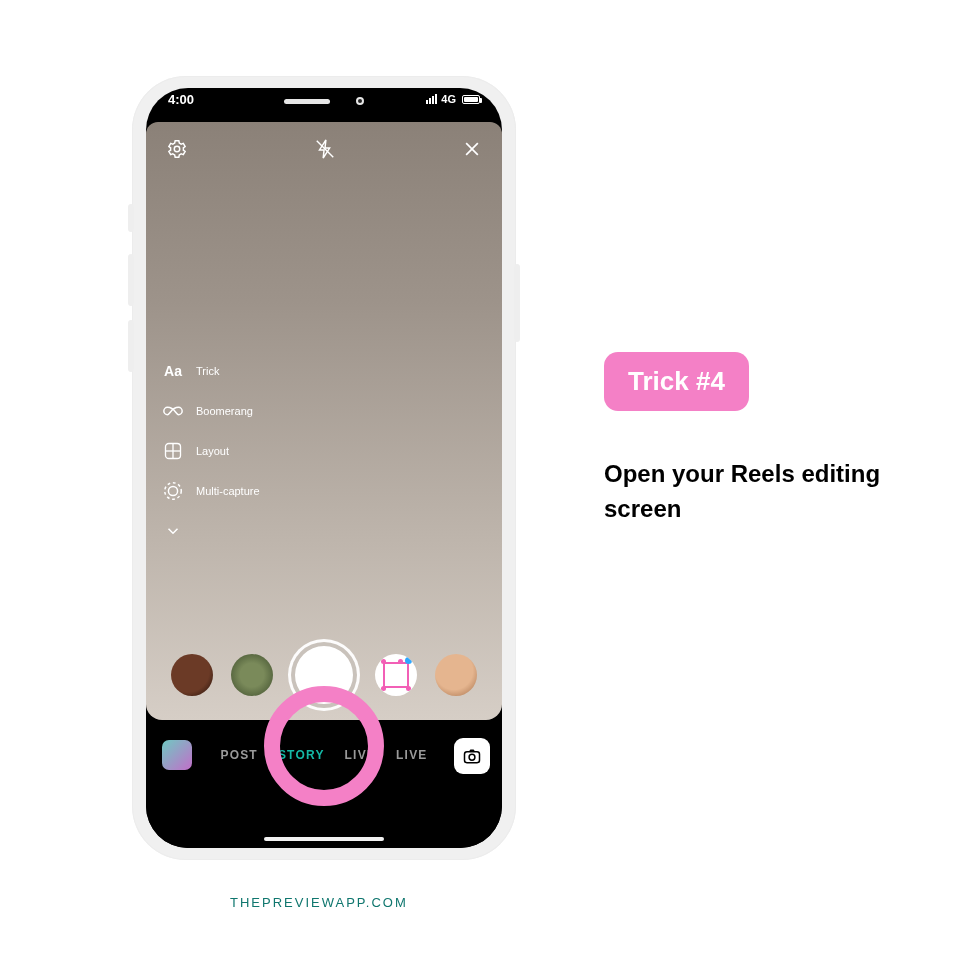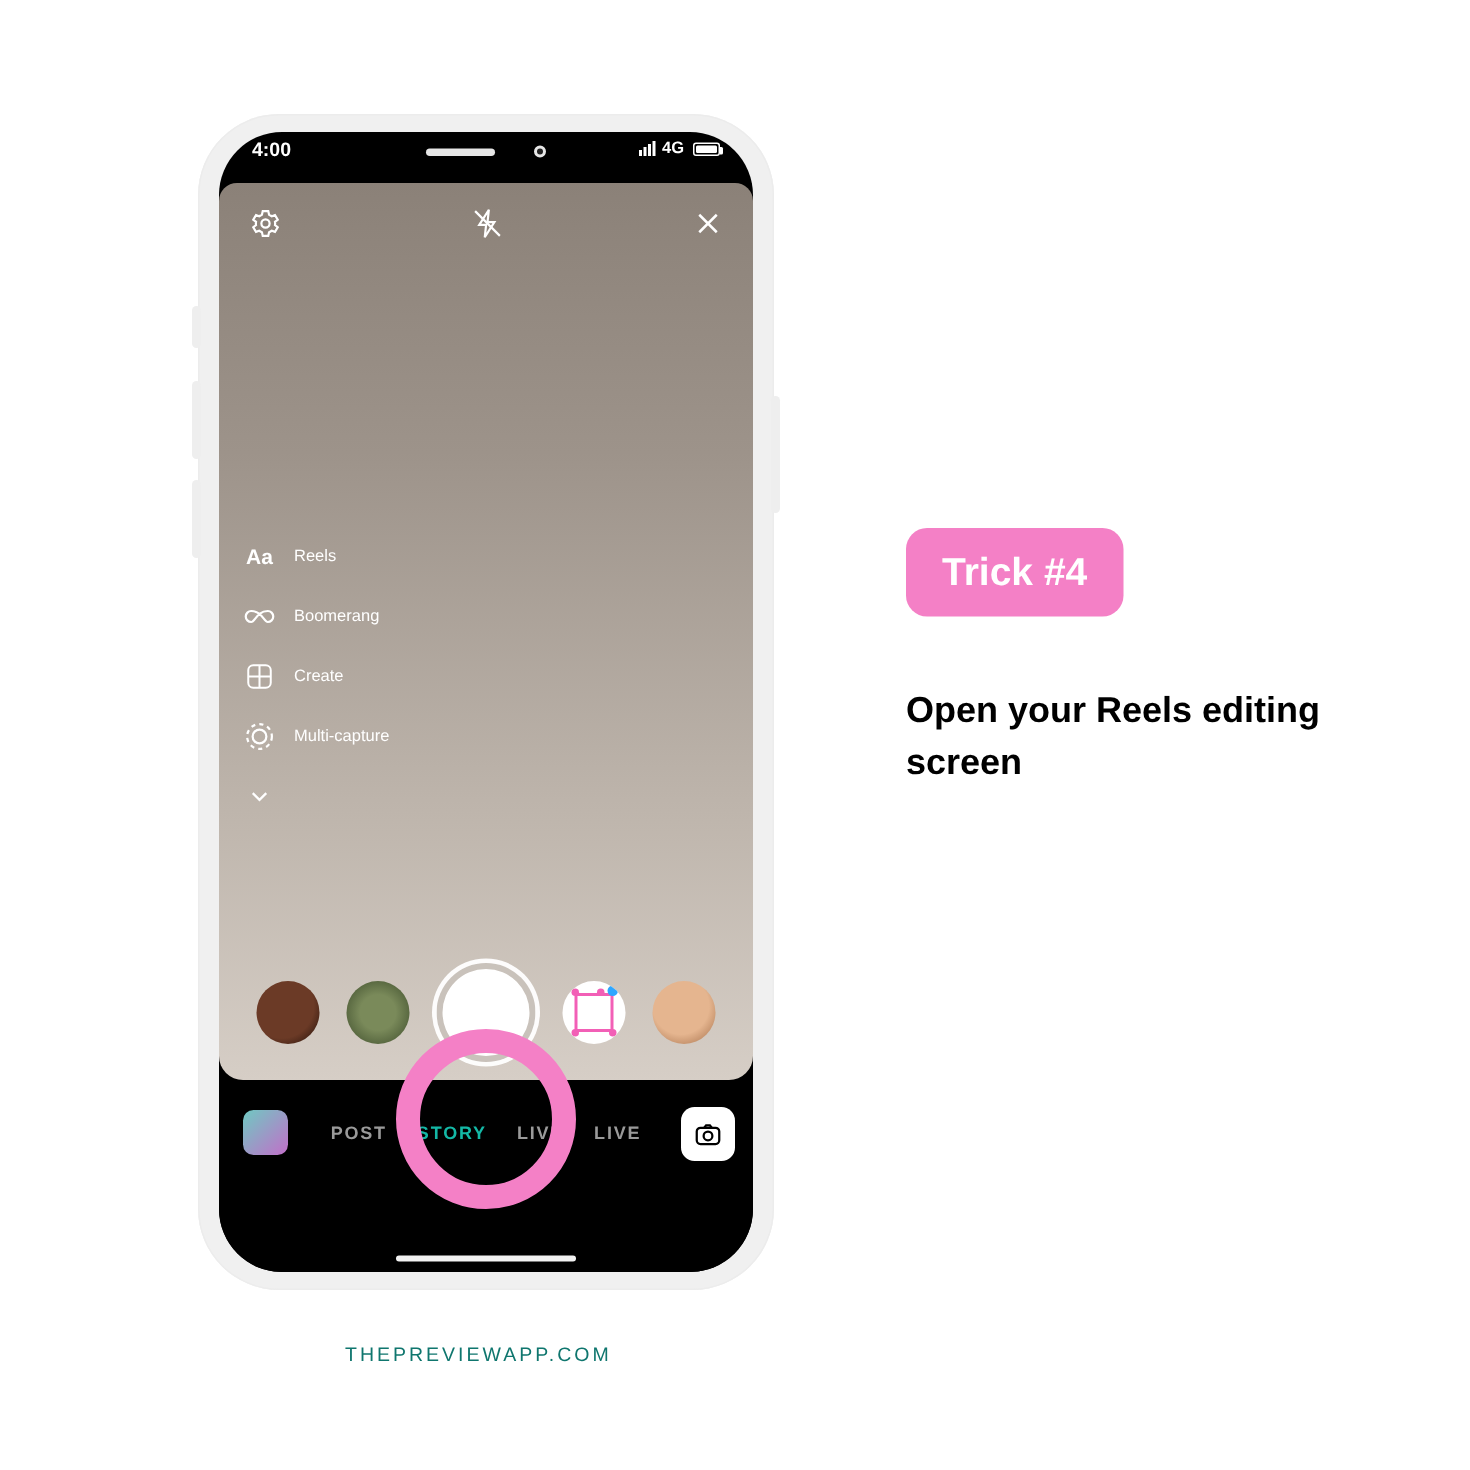--- a/index.html
+++ b/index.html
@@ -271,39 +271,39 @@
           <svg width="20" height="20" viewBox="0 0 24 24" fill="none" stroke="#fff" stroke-width="2">
               <line x1="5" y1="5" x2="19" y2="19"></line>
               <line x1="19" y1="5" x2="5" y2="19"></line>
             </svg>
         </span>
       </div>
 
       <div class="tools">
         <div class="tool-row">
           <span class="tool-icon" style="font-weight:700;font-size:14px;">Aa</span>
-          <span>Reels</span>
+          <span>Trick</span>
         </div>
         <div class="tool-row">
           <span class="tool-icon">
             <svg width="22" height="14" viewBox="0 0 24 12" fill="none" stroke="#fff" stroke-width="1.6">
                 <path d="M6 2a4 4 0 1 0 0 8c3 0 4-8 12-8a4 4 0 1 1 0 8c-3 0-4-8-12-8Z"></path>
               </svg>
           </span>
           <span>Boomerang</span>
         </div>
         <div class="tool-row">
           <span class="tool-icon">
             <svg width="20" height="20" viewBox="0 0 24 24" fill="none" stroke="#fff" stroke-width="1.6">
                 <rect x="3" y="3" width="18" height="18" rx="4"></rect>
                 <line x1="12" y1="3" x2="12" y2="21"></line>
                 <line x1="3" y1="12" x2="21" y2="12"></line>
               </svg>
           </span>
-          <span>Create</span>
+          <span>Layout</span>
         </div>
         <div class="tool-row">
           <span class="tool-icon">
             <svg width="22" height="22" viewBox="0 0 24 24" fill="none" stroke="#fff" stroke-width="1.6">
                 <circle cx="12" cy="12" r="5"></circle>
                 <circle cx="12" cy="12" r="9" stroke-dasharray="3 3"></circle>
               </svg>
           </span>
           <span>Multi-capture</span>
         </div>

